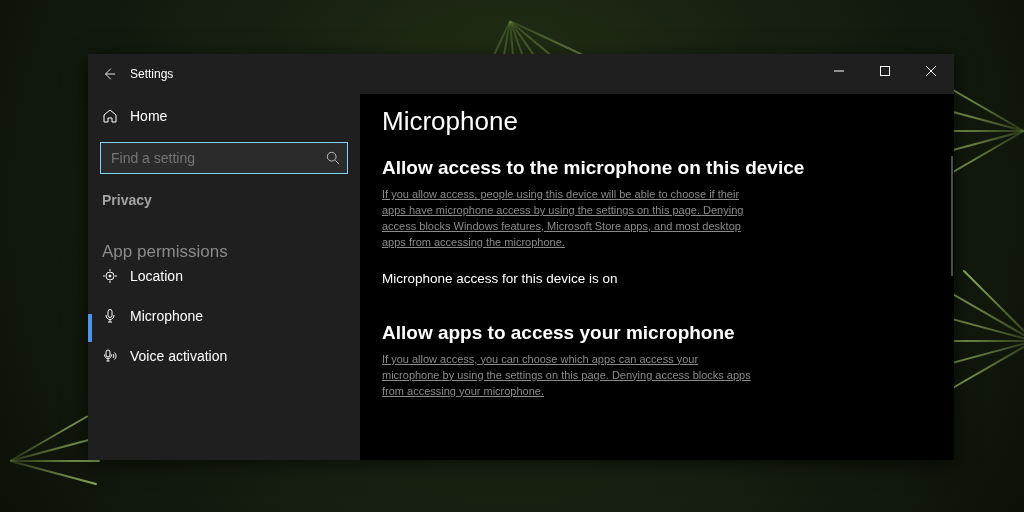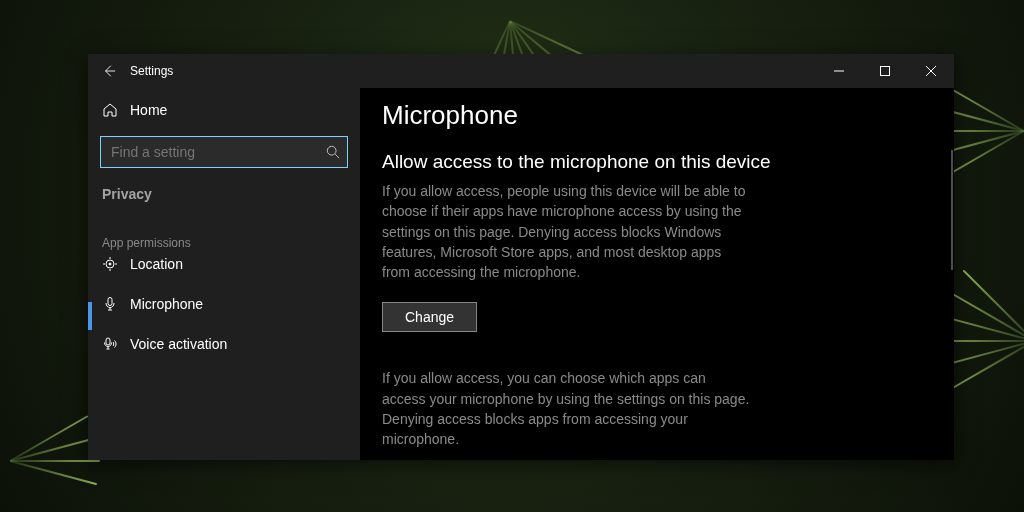--- a/index.html
+++ b/index.html
@@ -19,21 +19,21 @@
   }
   .window {
     position: absolute;
     left: 88px; top: 54px;
     width: 866px; height: 406px;
     display: flex; flex-direction: column;
     box-shadow: 0 4px 20px rgba(0,0,0,0.6);
     color: #fff;
   }
   .titlebar {
-    height: 34px;
+    height: 40px;
     background: #1f1f1f;
     display: flex; align-items: center;
     position: relative;
     flex-shrink: 0;
   }
   .back-btn {
     width: 42px; height: 34px;
     display: flex; align-items: center; justify-content: center;
     color: #fff;
   }
@@ -75,21 +75,21 @@
   }
   .search-box { position: relative; }
   .search-icon { position: absolute; right: 8px; top: 50%; transform: translateY(-50%); color: #cfcfcf; pointer-events: none; }
   .category-label {
     padding: 10px 14px 6px 14px;
     font-size: 14px; font-weight: 600;
     color: #a3a3a3;
   }
   .group-header {
     padding: 28px 14px 6px 14px;
-    font-size: 12px;
+    font-size: 17px;
     color: #8a8a8a;
   }
   .side-item {
     height: 40px;
     display: flex; align-items: flex-start;
     padding-left: 14px;
     font-size: 14px;
     color: #fff;
     position: relative;
   }
@@ -105,22 +105,22 @@
     position: relative;
     padding: 12px 26px 0 22px;
     overflow: hidden;
   }
   .scroll-ind {
     position: absolute; right: 1px; top: 62px;
     width: 2px; height: 120px;
     background: #4d4d4d;
   }
   h1.page-title { font-weight: 400; font-size: 26px; margin-bottom: 20px; }
-  h2.section-title { font-weight: 400; font-size: 19px; margin-bottom: 8px; }
-  p.section-desc { font-size: 14px; color: #8a8a8a; line-height: 1.45; max-width: 370px; margin-bottom: 20px; }
+  h2.section-title { font-weight: 700; font-size: 19px; margin-bottom: 8px; }
+  p.section-desc { font-size: 11px; color: #8a8a8a; line-height: 1.45; max-width: 370px; margin-bottom: 20px; text-decoration: underline; }
   .status-line { font-size: 13.5px; color: #fff; margin-bottom: 10px; }
   .btn {
     display: inline-block;
     background: #333333;
     border: 1px solid #858585;
     color: #fff;
     font-size: 14px;
     padding: 6px 22px;
   }
   .block { margin-bottom: 36px; }
@@ -250,21 +250,22 @@
     </div>
 
     <div class="content">
       <div class="scroll-ind"></div>
 
       <h1 class="page-title">Microphone</h1>
 
       <div class="block">
         <h2 class="section-title">Allow access to the microphone on this device</h2>
         <p class="section-desc">If you allow access, people using this device will be able to choose if their apps have microphone access by using the settings on this page. Denying access blocks Windows features, Microsoft Store apps, and most desktop apps from accessing the microphone.</p>
-        <div class="btn">Change</div>
+        <div class="status-line">Microphone access for this device is on</div>
       </div>
 
       <div class="block">
+        <h2 class="section-title">Allow apps to access your microphone</h2>
         <p class="section-desc">If you allow access, you can choose which apps can access your microphone by using the settings on this page. Denying access blocks apps from accessing your microphone.</p>
       </div>
     </div>
   </div>
 </div>
 
 </body></html>

